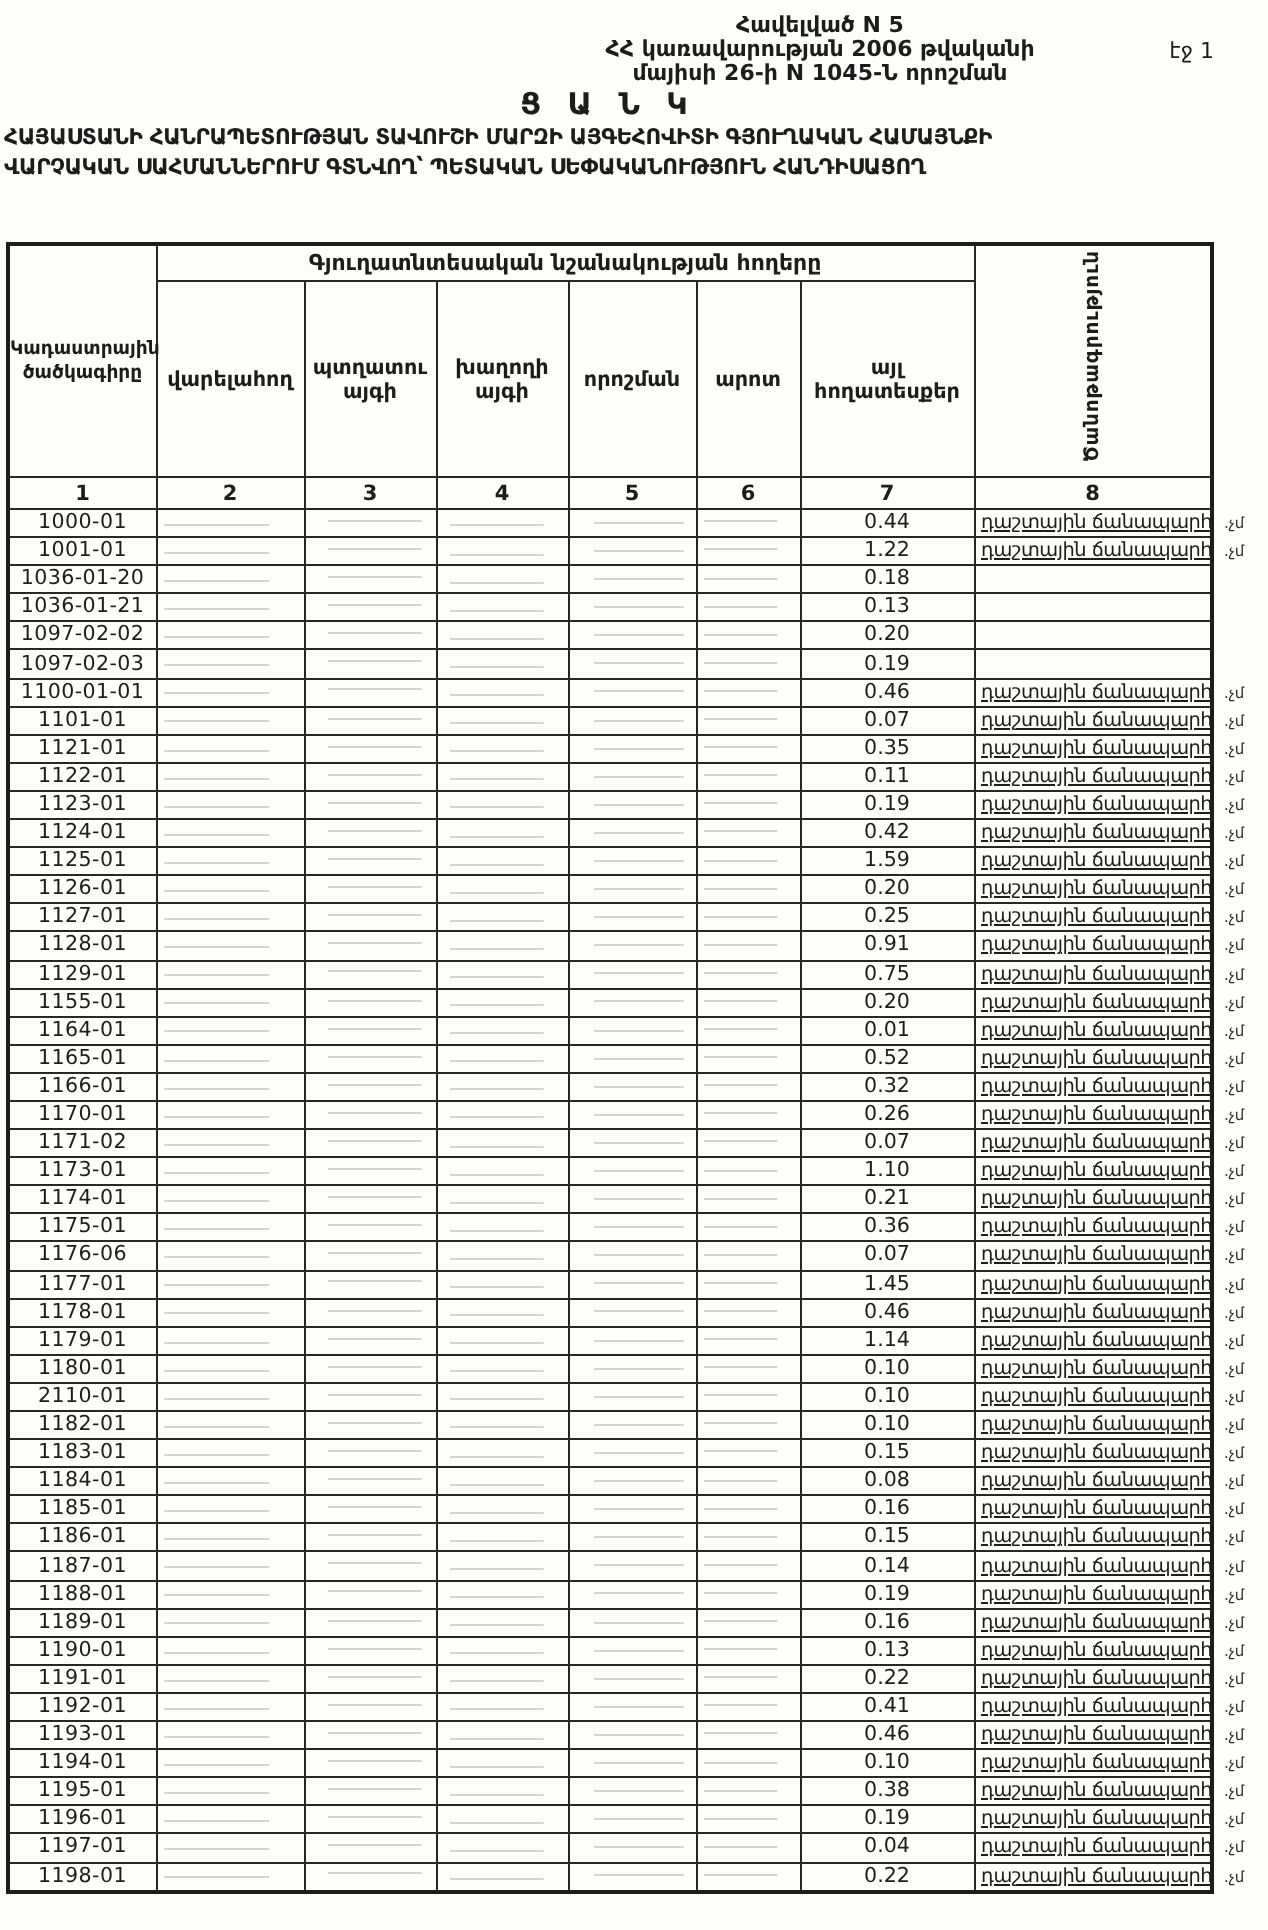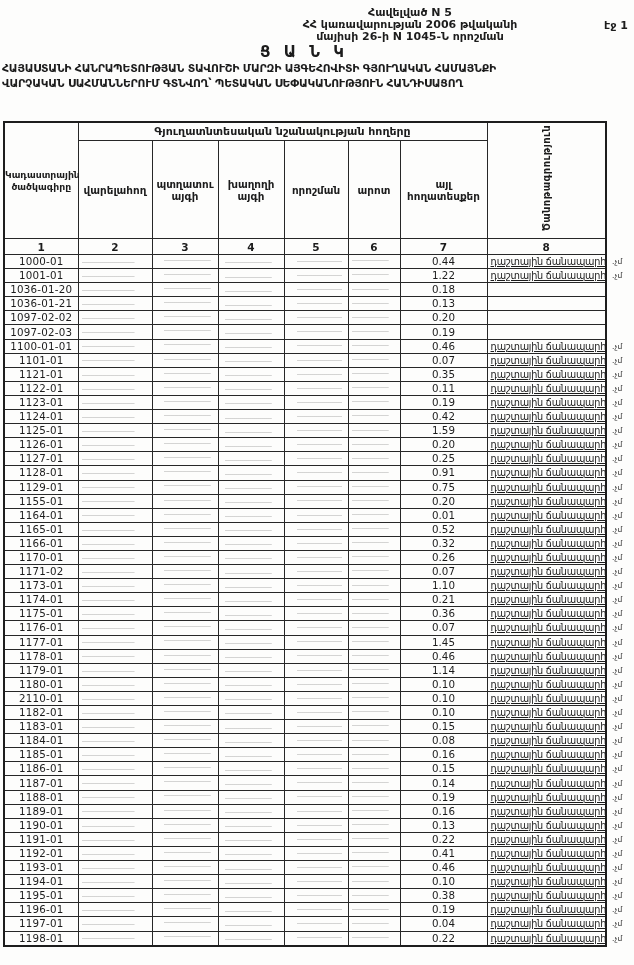--- a/index.html
+++ b/index.html
@@ -8,21 +8,21 @@
     background:#fdfdfc;color:#1c1c1c;
     font-family:"DejaVu Sans",sans-serif;
     -webkit-font-smoothing:antialiased;
   }
   
   .page-head{position:relative;height:121px;}
   .appendix{
     position:absolute;left:242px;top:7px;width:336px;text-align:center;
     font-weight:bold;font-size:11px;line-height:12px;white-space:nowrap;
   }
-  .page-num{position:absolute;right:6px;top:19px;font-weight:bold;font-size:11px;}
+  .page-num{position:absolute;right:27px;top:19px;font-weight:normal;font-size:11px;}
   .list-heading{
     position:absolute;top:43px;left:0;width:608px;text-align:center;
     font-weight:bold;font-size:15px;letter-spacing:4px;
   }
   .doc-title{
     position:absolute;top:61px;left:2px;width:628px;
     font-weight:bold;font-size:10.8px;line-height:15px;letter-spacing:-0.2px;
   }
   
   table{
@@ -400,21 +400,21 @@
     <td class="b streak s1"></td>
     <td class="b streak s2"></td>
     <td class="b streak s3"></td>
     <td class="b streak s4"></td>
     <td class="b streak s5"></td>
     <td class="b val">0.36</td>
     <td class="b or note">դաշտային ճանապարհ</td>
     <td class="margin">.չմ</td>
   </tr>
       <tr>
-    <td class="b ol code">1176-01</td>
+    <td class="b ol code">1176-06</td>
     <td class="b streak s1"></td>
     <td class="b streak s2"></td>
     <td class="b streak s3"></td>
     <td class="b streak s4"></td>
     <td class="b streak s5"></td>
     <td class="b val">0.07</td>
     <td class="b or note">դաշտային ճանապարհ</td>
     <td class="margin">.չմ</td>
   </tr>
       <tr>

